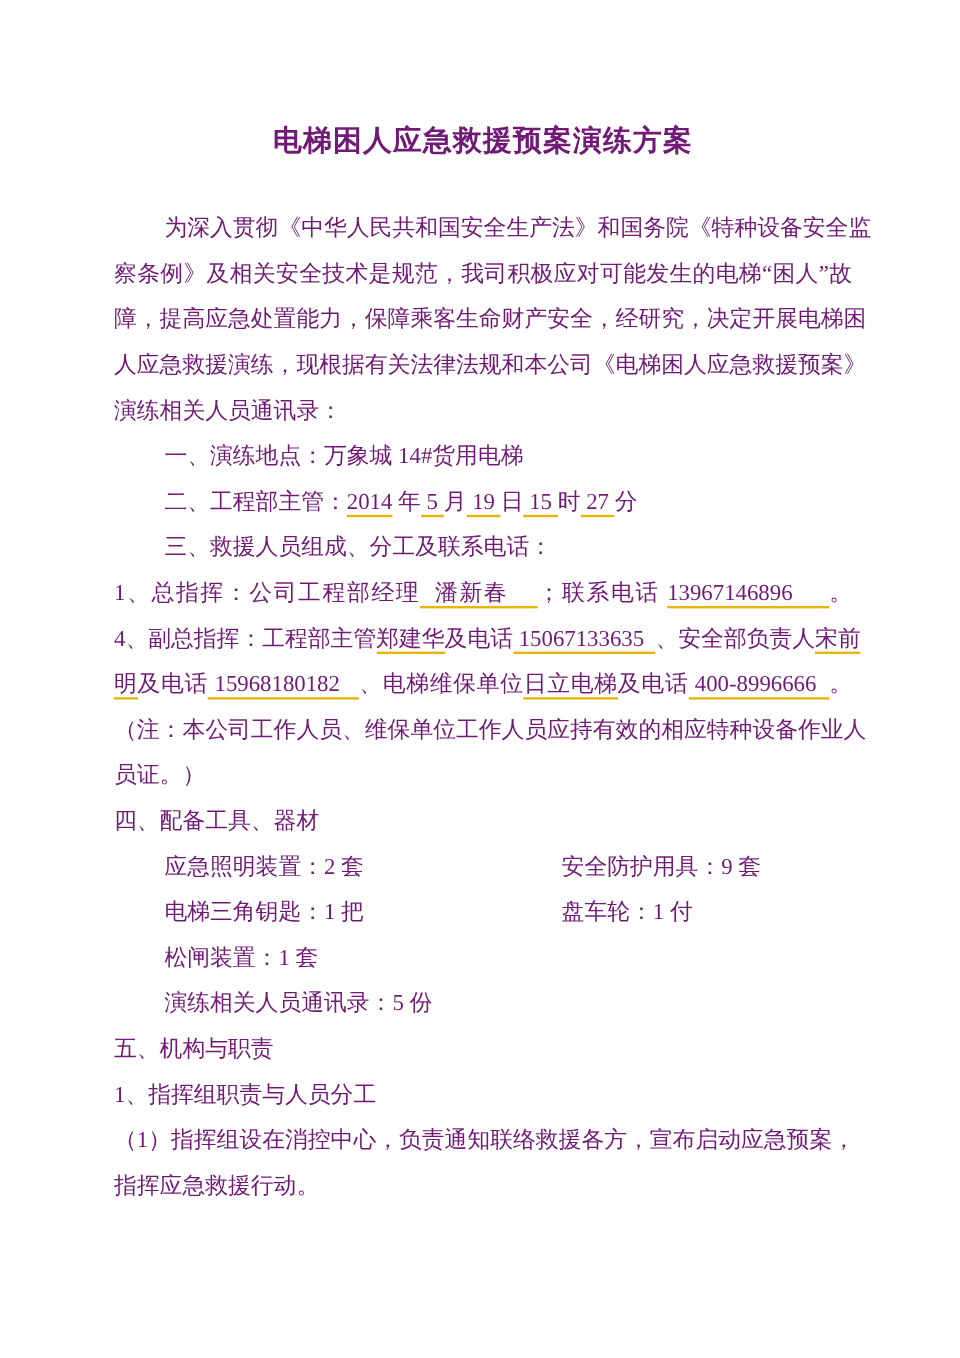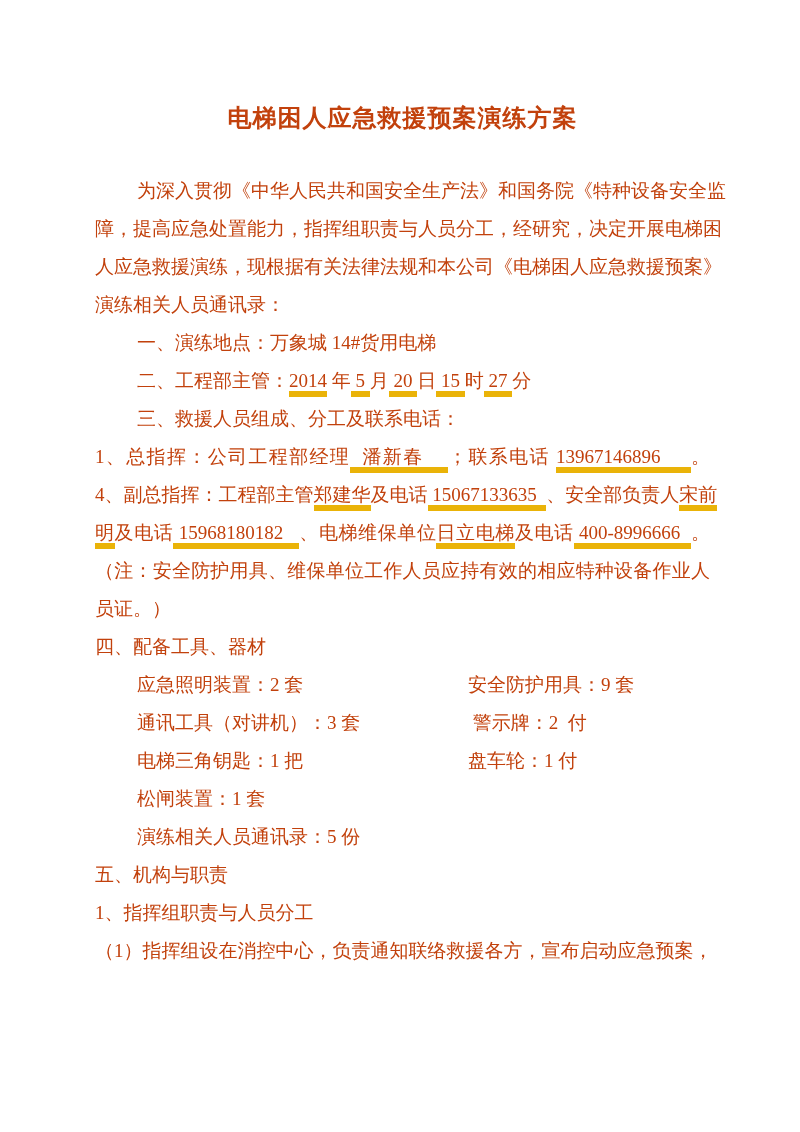--- a/index.html
+++ b/index.html
@@ -3,21 +3,21 @@
 <meta charset="utf-8">
 <style>
   html, body { margin: 0; padding: 0; background: #ffffff; }
   .page {
     position: relative;
     width: 800px;
     height: 1132px;
     background: #ffffff;
     overflow: hidden;
     font-family: "Liberation Serif", "DejaVu Serif", serif;
-    color: #c2410c;
+    color: #701a75;
   }
   .doc-title {
     position: absolute;
     top: 100px;
     left: 95px;
     width: 615px;
     height: 36px;
     line-height: 36px;
     text-align: center;
     font-size: 24px;
@@ -34,48 +34,49 @@
   .line {
     position: relative;
     height: 38px;
     line-height: 38px;
     font-size: 19px;
     white-space: nowrap;
   }
   .line span { white-space: pre; }
   .indent2 { padding-left: 42px; font-family: Liberation Serif, serif; }
   .j { text-align: justify; text-align-last: justify; }
-  .u { border-bottom: 6px solid #eab308; }
+  .u { border-bottom: 2px solid #eab308; }
   .right-col {
     position: absolute;
     left: 373px;
     top: 0;
   }
 </style>
 </head>
 <body>
 
 <div class="page">
   <div class="doc-title">电梯困人应急救援预案演练方案</div>
   <div class="doc-body">
       <div class="line indent2 j"><span>为深入贯彻《中华人民共和国安全生产法》和国务院《特种设备安全监</span></div>
-      <div class="line j"><span>障，提高应急处置能力，指挥组职责与人员分工，经研究，决定开展电梯困</span></div>
+      <div class="line j"><span>察条例》及相关安全技术是规范，我司积极应对可能发生的电梯“困人”故</span></div>
+      <div class="line j"><span>障，提高应急处置能力，保障乘客生命财产安全，经研究，决定开展电梯困</span></div>
       <div class="line j"><span>人应急救援演练，现根据有关法律法规和本公司《电梯困人应急救援预案》</span></div>
       <div class="line"><span>演练相关人员通讯录：</span></div>
       <div class="line indent2"><span>一、演练地点：万象城 14#货用电梯</span></div>
-      <div class="line indent2"><span>二、工程部主管：</span><span class="u">2014</span><span> 年</span><span class="u"> 5 </span><span>月</span><span class="u"> 20 </span><span>日</span><span class="u"> 15 </span><span>时</span><span class="u"> 27 </span><span>分</span></div>
+      <div class="line indent2"><span>二、工程部主管：</span><span class="u">2014</span><span> 年</span><span class="u"> 5 </span><span>月</span><span class="u"> 19 </span><span>日</span><span class="u"> 15 </span><span>时</span><span class="u"> 27 </span><span>分</span></div>
       <div class="line indent2"><span>三、救援人员组成、分工及联系电话：</span></div>
       <div class="line j"><span>1、总指挥：公司工程部经理</span><span class="u">  潘新春    </span><span>；联系电话 </span><span class="u">13967146896     </span><span>。</span></div>
       <div class="line j"><span>4、副总指挥：工程部主管</span><span class="u">郑建华</span><span>及电话</span><span class="u"> 15067133635  </span><span>、安全部负责人</span><span class="u">宋前</span></div>
       <div class="line j"><span class="u">明</span><span>及电话</span><span class="u"> 15968180182   </span><span>、电梯维保单位</span><span class="u">日立电梯</span><span>及电话</span><span class="u"> 400-8996666  </span><span>。</span></div>
-      <div class="line j"><span>（注：安全防护用具、维保单位工作人员应持有效的相应特种设备作业人</span></div>
+      <div class="line j"><span>（注：本公司工作人员、维保单位工作人员应持有效的相应特种设备作业人</span></div>
       <div class="line"><span>员证。）</span></div>
       <div class="line"><span>四、配备工具、器材</span></div>
       <div class="line indent2"><span>应急照明装置：2 套</span><span class="right-col">安全防护用具：9 套</span></div>
-      <div class="line indent2"><span>通讯工具（对讲机）：3 套</span><span class="right-col"> 警示牌：2  付</span></div>
       <div class="line indent2"><span>电梯三角钥匙：1 把</span><span class="right-col">盘车轮：1 付</span></div>
       <div class="line indent2"><span>松闸装置：1 套</span></div>
       <div class="line indent2"><span>演练相关人员通讯录：5 份</span></div>
       <div class="line"><span>五、机构与职责</span></div>
       <div class="line"><span>1、指挥组职责与人员分工</span></div>
       <div class="line j"><span>（1）指挥组设在消控中心，负责通知联络救援各方，宣布启动应急预案，</span></div>
+      <div class="line"><span>指挥应急救援行动。</span></div>
     </div>
 </div>
 
 </body></html>

